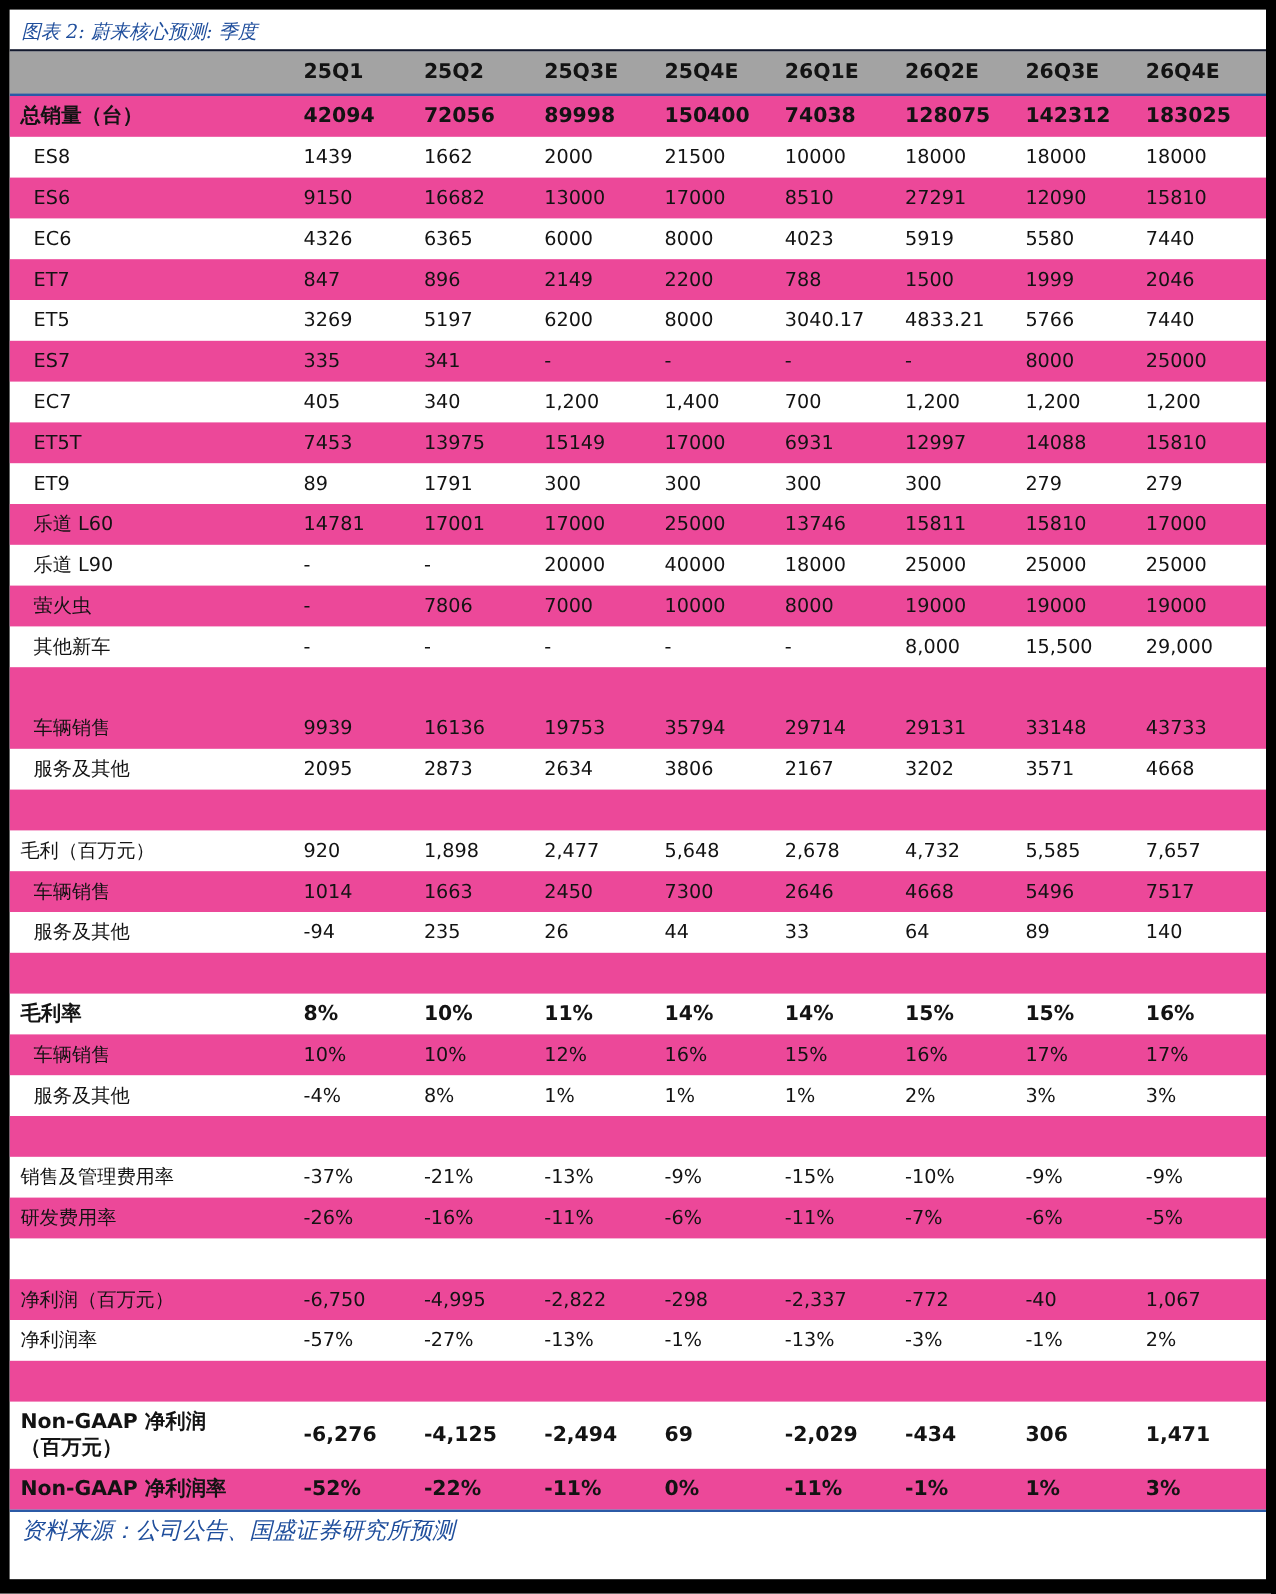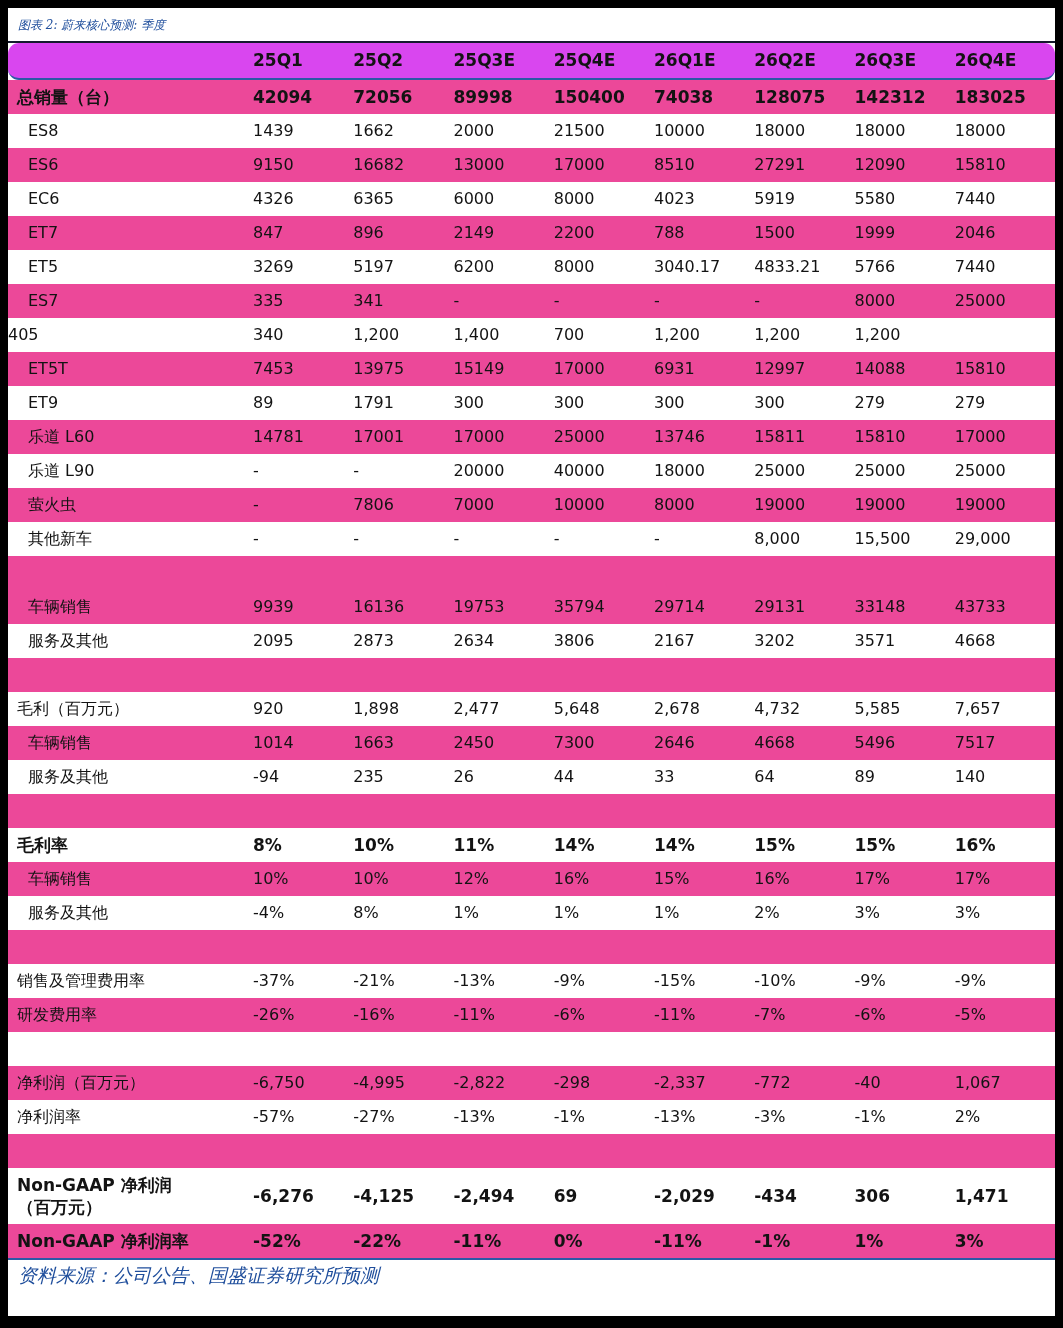--- a/index.html
+++ b/index.html
@@ -13,34 +13,33 @@
   .sheet {
     position: absolute; left: 8px; top: 8px;
     width: 1047px; height: 1308px;
     background: #fff; overflow: hidden;
   }
   .chart-title {
     height: 35px;
     padding: 9px 0 0 10px;
     font-family: "DejaVu Serif", serif;
     font-style: italic;
-    font-size: 12px;
+    font-size: 16px;
     color: #1F4E9C;
     border-bottom: 2px solid #141A2E;
   }
   .row {
     display: grid;
     grid-template-columns: 245px repeat(8, 1fr);
     height: 34px;
   }
   .row.head {
     height: 37px;
     border-bottom: 2px solid #2B5AA6;
-    background: #d946ef;
-    border-radius: 11px;
+    background: #a3a3a3;
   }
   .row.head .cell { font-weight: bold; font-size: 17px; }
   .row.band { background: #ec4899; }
   .row.tall { height: 56px; }
   .cell {
     display: flex; flex-direction: column;
     justify-content: center; align-items: flex-start;
     font-size: 16px; color: #131313; line-height: 1.3;
     overflow: hidden; white-space: nowrap;
   }
@@ -158,20 +157,23 @@
         <div class="cell value">335</div>
         <div class="cell value">341</div>
         <div class="cell value">-</div>
         <div class="cell value">-</div>
         <div class="cell value">-</div>
         <div class="cell value">-</div>
         <div class="cell value">8000</div>
         <div class="cell value">25000</div>
       </div>
       <div class="row indent">
+        <div class="cell label">
+          <div>EC7</div>
+        </div>
         <div class="cell value">405</div>
         <div class="cell value">340</div>
         <div class="cell value">1,200</div>
         <div class="cell value">1,400</div>
         <div class="cell value">700</div>
         <div class="cell value">1,200</div>
         <div class="cell value">1,200</div>
         <div class="cell value">1,200</div>
       </div>
       <div class="row indent band">

